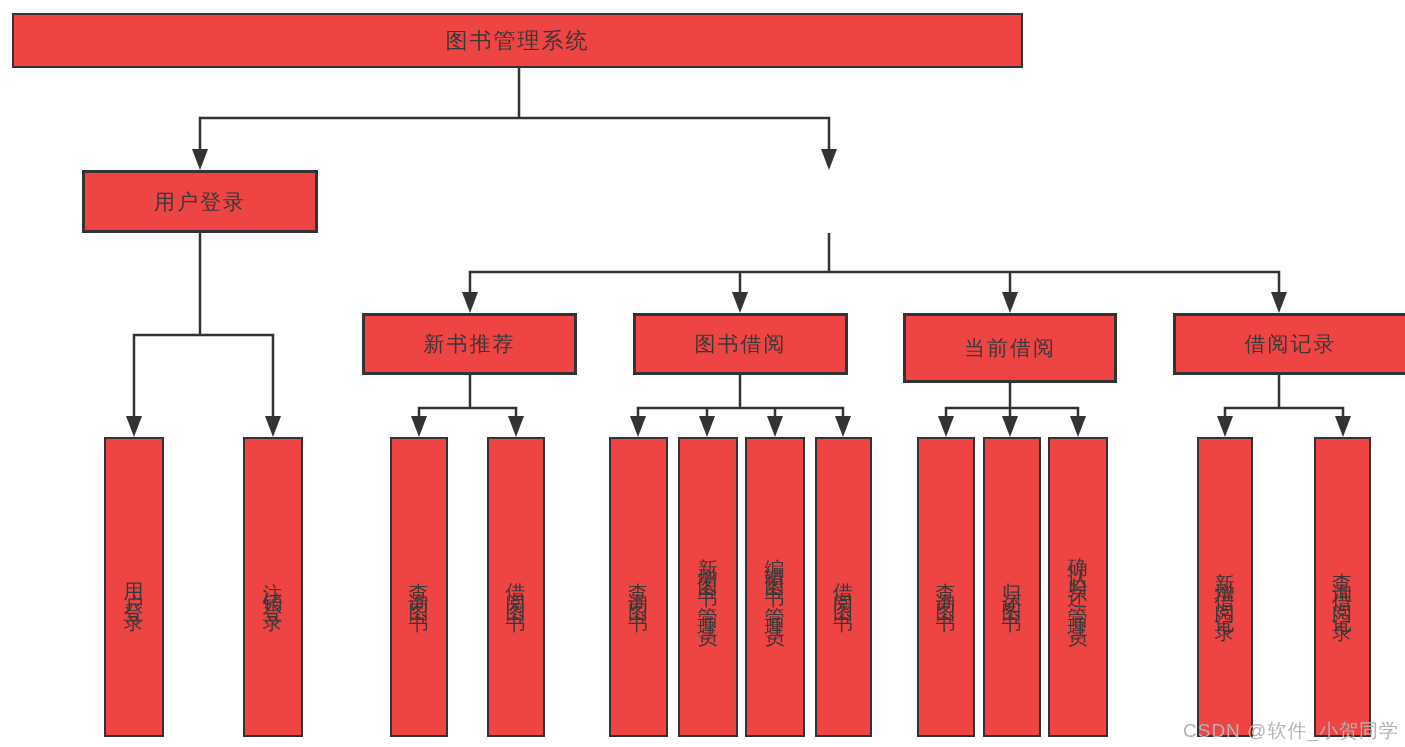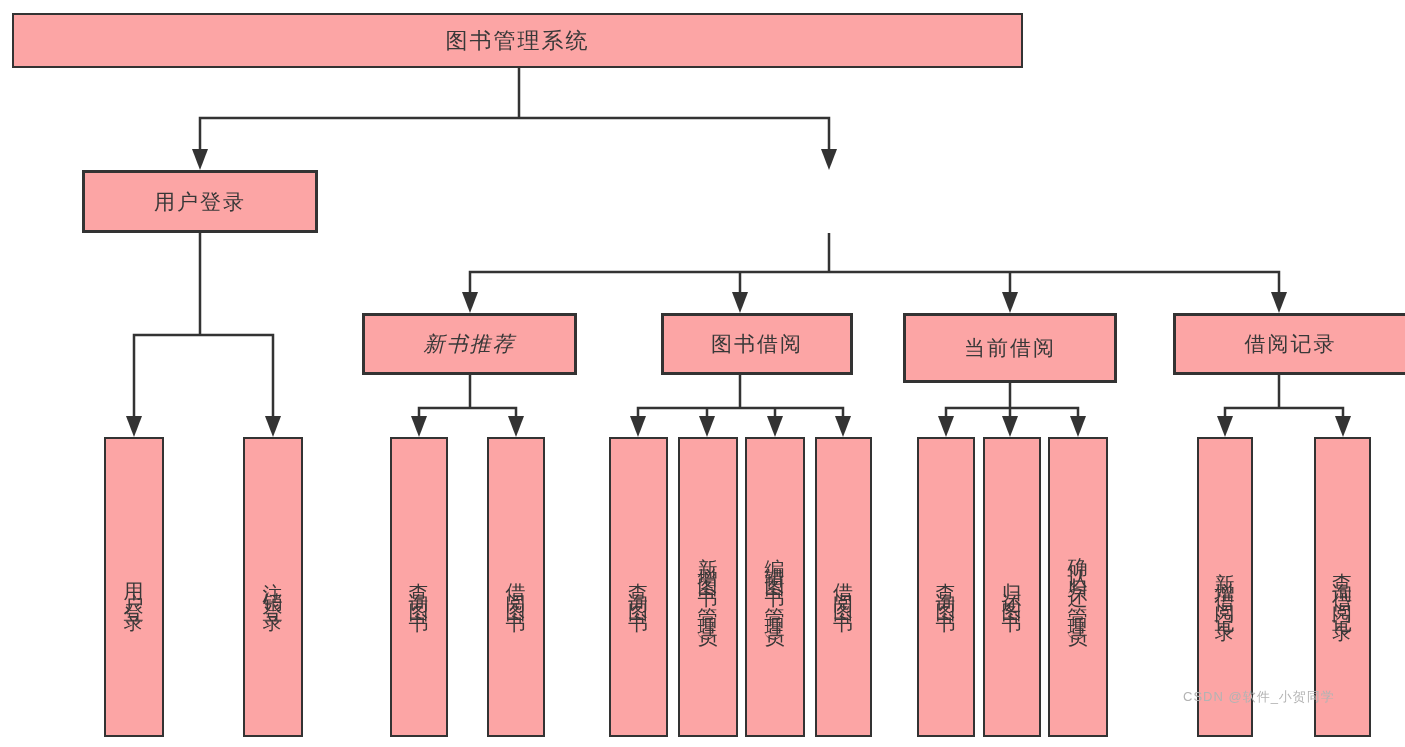--- a/index.html
+++ b/index.html
@@ -12,42 +12,42 @@
     overflow: hidden;
   }
   .connector-layer {
     position: absolute;
     left: 0; top: 0;
     width: 1405px; height: 747px;
   }
   .node {
     position: absolute;
     box-sizing: border-box;
-    background: #fca5a5;
+    background: #ef4444;
     border: 3px solid #333333;
     color: #383838;
     display: flex;
     align-items: center;
     justify-content: center;
   }
   .hnode { font-size: 21px; letter-spacing: 2px; }
   .root-node { border-width: 2.5px; font-size: 22px; }
   .vnode {
     border-width: 2.5px;
     writing-mode: vertical-rl;
     text-orientation: mixed;
     font-size: 20px;
     letter-spacing: 10px;
     line-height: 1;
   }
   .watermark {
     position: absolute;
     left: 1183px;
-    top: 688px;
-    font-size: 13px;
+    top: 718px;
+    font-size: 19px;
     letter-spacing: 1px;
     color: #b3b3b3;
     white-space: nowrap;
   }
 </style>
 </head>
 <body>
 
 <div class="stage">
 
@@ -88,22 +88,22 @@
       <polygon points="1070,416 1086,416 1078,437"></polygon>
       <polygon points="1217,416 1233,416 1225,437"></polygon>
       <polygon points="1335,416 1351,416 1343,437"></polygon>
     </g>
   </svg>
 
   <div class="node hnode root-node" style="left:12px; top:13px; width:1011px; height:55px;">图书管理系统</div>
 
   <div class="node hnode" style="left:82px; top:170px; width:236px; height:63px;">用户登录</div>
 
-  <div class="node hnode" style="left:362px; top:313px; width:215px; height:62px;font-style:italic;">新书推荐</div>
-  <div class="node hnode" style="left:633px; top:313px; width:192px; height:62px;margin-left:28px;">图书借阅</div>
+  <div class="node hnode" style="left:362px; top:313px; width:215px; height:62px;">新书推荐</div>
+  <div class="node hnode" style="left:633px; top:313px; width:215px; height:62px;">图书借阅</div>
   <div class="node hnode" style="left:903px; top:313px; width:214px; height:70px;">当前借阅</div>
   <div class="node hnode" style="left:1173px; top:313px; width:235px; height:62px;">借阅记录</div>
 
   <div class="node vnode" style="left:104px; top:437px; width:60px; height:300px;">用户登录</div>
   <div class="node vnode" style="left:243px; top:437px; width:60px; height:300px;">注销登录</div>
 
   <div class="node vnode" style="left:390px; top:437px; width:58px; height:300px;">查询图书</div>
   <div class="node vnode" style="left:487px; top:437px; width:58px; height:300px;">借阅图书</div>
 
   <div class="node vnode" style="left:609px; top:437px; width:59px; height:300px;">查询图书</div>

